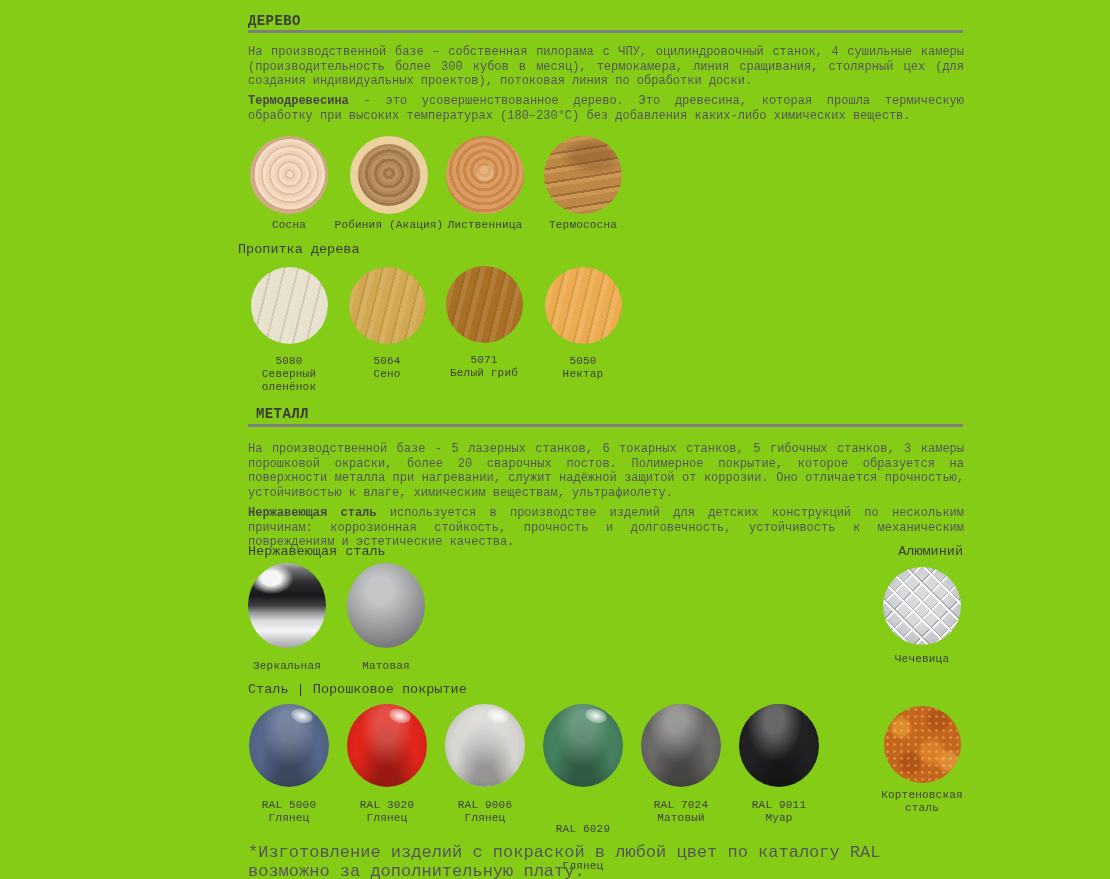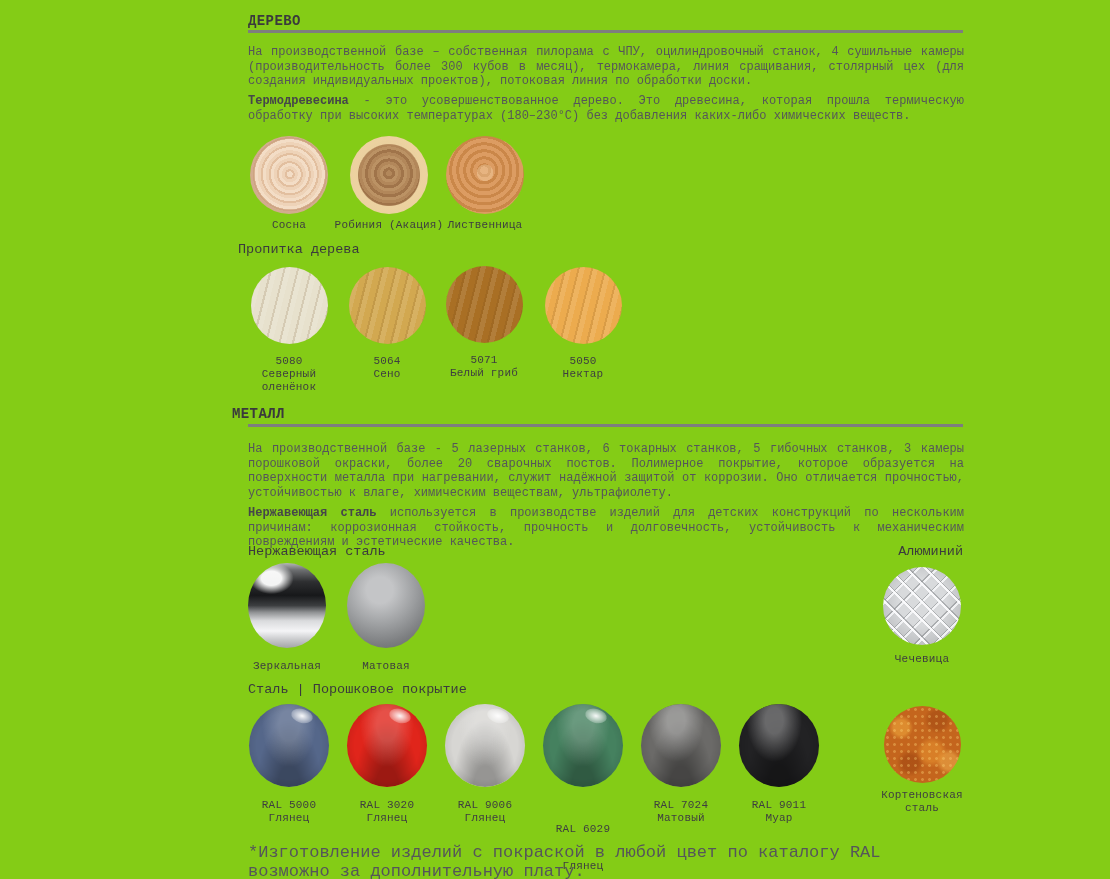--- a/index.html
+++ b/index.html
@@ -95,20 +95,24 @@
     <div class="sw-label mt5">Сосна</div>
   </div>
   <div class="swatch" style="left:420px;top:136px;">
     <div class="circle d78 c-larch"></div>
     <div class="sw-label mt5">Лиственница</div>
   </div>
   <div class="swatch" style="left:324px;top:136px;">
     <div class="circle d78 c-robinia"></div>
     <div class="sw-label mt5">Робиния (Акация)</div>
   </div>
+  <div class="swatch" style="left:518px;top:136px;">
+    <div class="circle d78 c-thermo"></div>
+    <div class="sw-label mt5">Термососна</div>
+  </div>
 
   <div class="abs h2" style="left:238px;top:242px;">Пропитка дерева</div>
 
   <div class="swatch" style="left:224px;top:267px;">
     <div class="circle d77 c-grain" style="background-color: rgb(231, 225, 205);"></div>
     <div class="sw-label mt11">5080</div>
     <div class="sw-label narrow">Северный оленёнок</div>
   </div>
   <div class="swatch" style="left:322px;top:267px;">
     <div class="circle d77 c-grain" style="background-color: rgb(210, 168, 80);"></div>
@@ -119,21 +123,21 @@
     <div class="circle d77 c-grain" style="background-color: rgb(169, 111, 36);"></div>
     <div class="sw-label mt11">5071</div>
     <div class="sw-label">Белый гриб</div>
   </div>
   <div class="swatch" style="left:518px;top:267px;">
     <div class="circle d77 c-grain" style="background-color: rgb(236, 171, 78);"></div>
     <div class="sw-label mt11">5050</div>
     <div class="sw-label">Нектар</div>
   </div>
 
-  <div class="abs h1" style="left:232px;top:406px;">МЕТАЛЛ</div>
+  <div class="abs h1" style="left:256px;top:406px;">МЕТАЛЛ</div>
   <div class="abs rule" style="left:248px;top:424px;width:715px;"></div>
 
   <p class="abs para" style="left:248px;top:430px;width:716px;">
     <span>На производственной базе - 5 лазерных станков, 6 токарных станков, 5 гибочных станков, 3 камеры порошковой окраски, более 20 сварочных постов. Полимерное покрытие, которое образуется на поверхности металла при нагревании, служит надёжной защитой от коррозии. Оно отличается прочностью, устойчивостью к влаге, химическим веществам, ультрафиолету.</span>
   </p>
   <p class="abs para" style="left:248px;top:494px;width:716px;">
     <span class="lead">Нержавеющая сталь</span><span> используется в производстве изделий для детских конструкций по нескольким причинам: коррозионная стойкость, прочность и долговечность, устойчивость к механическим повреждениям и эстетические качества.</span>
   </p>
 
   <div class="abs h2" style="left:248px;top:544px;">Нержавеющая сталь</div>

